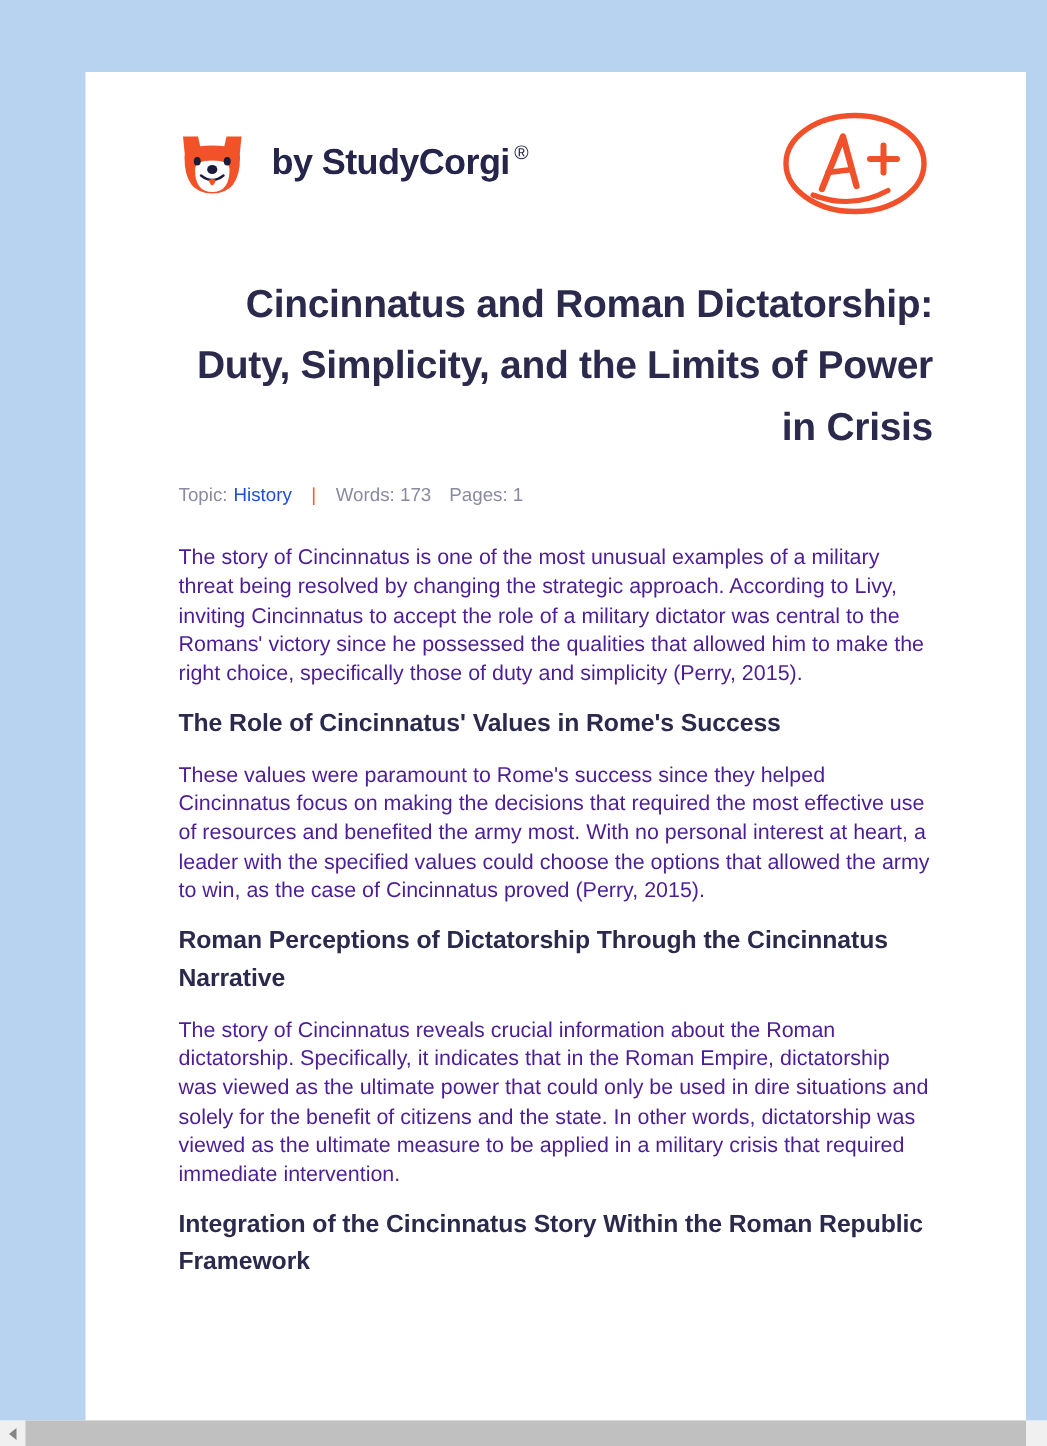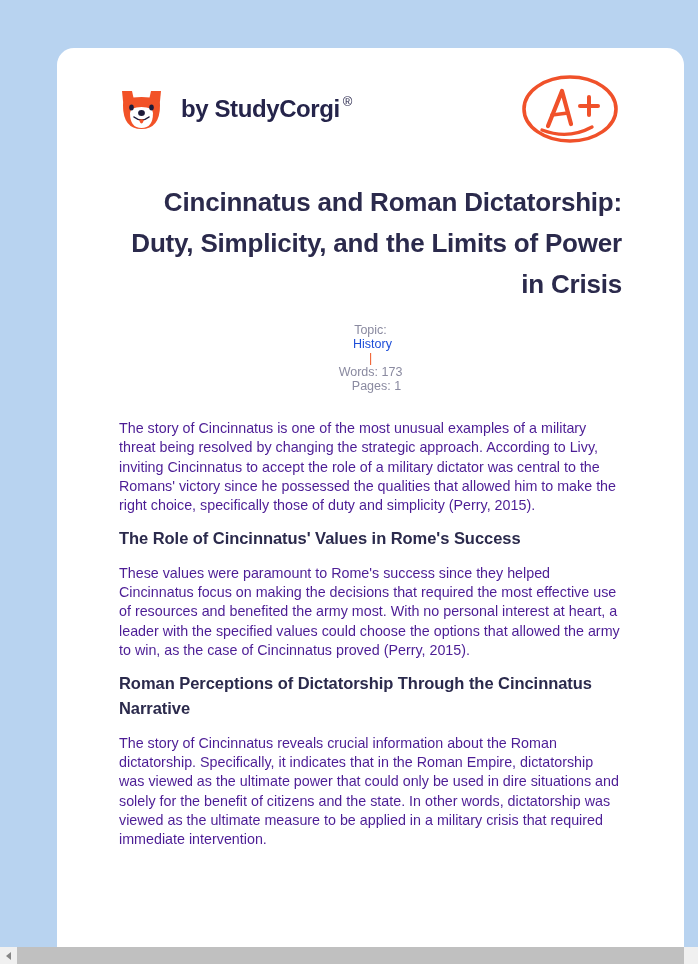--- a/index.html
+++ b/index.html
@@ -18,21 +18,20 @@
   
   #page-sheet {
     position: absolute;
     left: 57px;
     top: 48px;
     width: 627px;
     bottom: 0;
     background: #ffffff;
     box-sizing: border-box;
     overflow: hidden;
-    border-radius: 17px;
   }
 
   .inner {
     padding: 0 62px 0 62px;
   }
 
   
   #brand-header {
     display: flex;
     align-items: center;
@@ -89,23 +88,22 @@
     letter-spacing: -0.2px;
     text-align: right;
   }
 
   
   #doc-meta {
     margin-top: 18px;
     font-size: 12.5px;
     color: #8a8aa0;
     display: flex;
-    align-items: center;
+    align-items: flex-end;
     white-space: nowrap;
-    flex-direction: column;
   }
   #doc-meta .label { color: #8a8aa0; }
   #doc-meta .value-strong {
     color: #1d4ed8;
     font-weight: normal;
     margin-left: 4px;
   }
   #doc-meta .sep {
     color: #f05a28;
     margin: 0 13px;
@@ -244,20 +242,23 @@
       <div class="block">
         <h2 class="section-heading">The Role of Cincinnatus' Values in Rome's Success</h2>
         <p class="para">These values were paramount to Rome's success since they helped Cincinnatus focus on making the decisions that required the most effective use of resources and benefited the army most. With no personal interest at heart, a leader with the specified values could choose the options that allowed the army to win, as the case of Cincinnatus proved (Perry, 2015).</p>
       </div>
 
       <div class="block">
         <h2 class="section-heading">Roman Perceptions of Dictatorship Through the Cincinnatus Narrative</h2>
         <p class="para">The story of Cincinnatus reveals crucial information about the Roman dictatorship. Specifically, it indicates that in the Roman Empire, dictatorship was viewed as the ultimate power that could only be used in dire situations and solely for the benefit of citizens and the state. In other words, dictatorship was viewed as the ultimate measure to be applied in a military crisis that required immediate intervention.</p>
       </div>
 
+      <div class="block">
+        <h2 class="section-heading">Integration of the Cincinnatus Story Within the Roman Republic Framework</h2>
+      </div>
 
     </div>
   </div>
 </div>
 
 <div id="h-scrollbar">
   <div id="scroll-left-btn">
     <div class="arrow"></div>
   </div>
   <div id="scroll-track">

